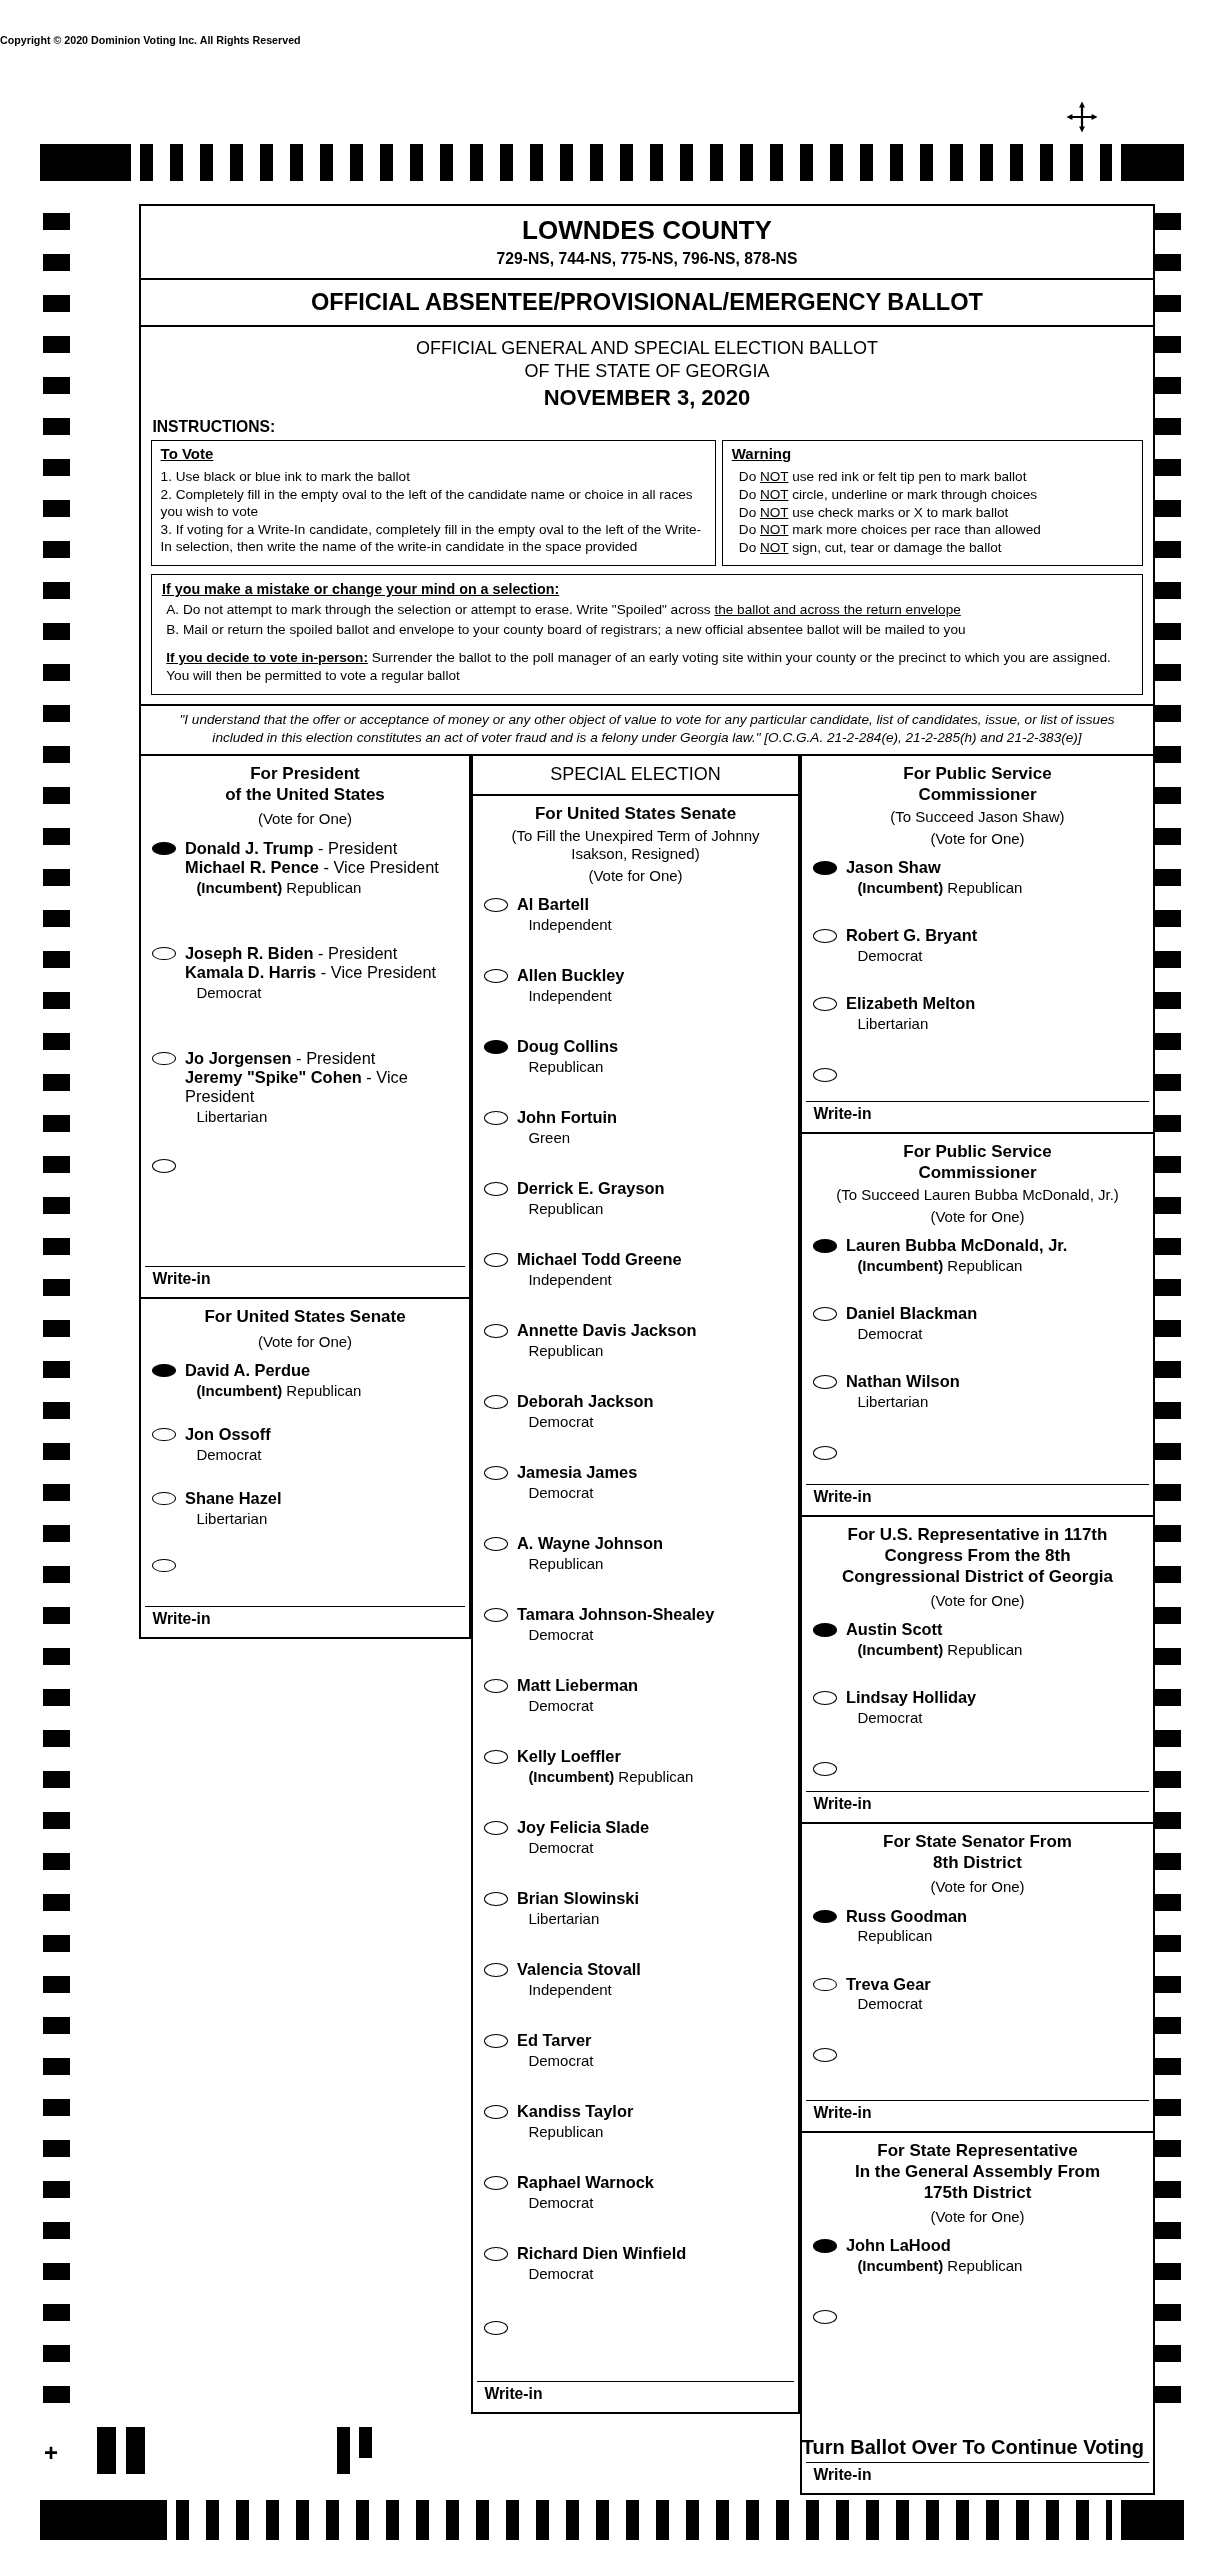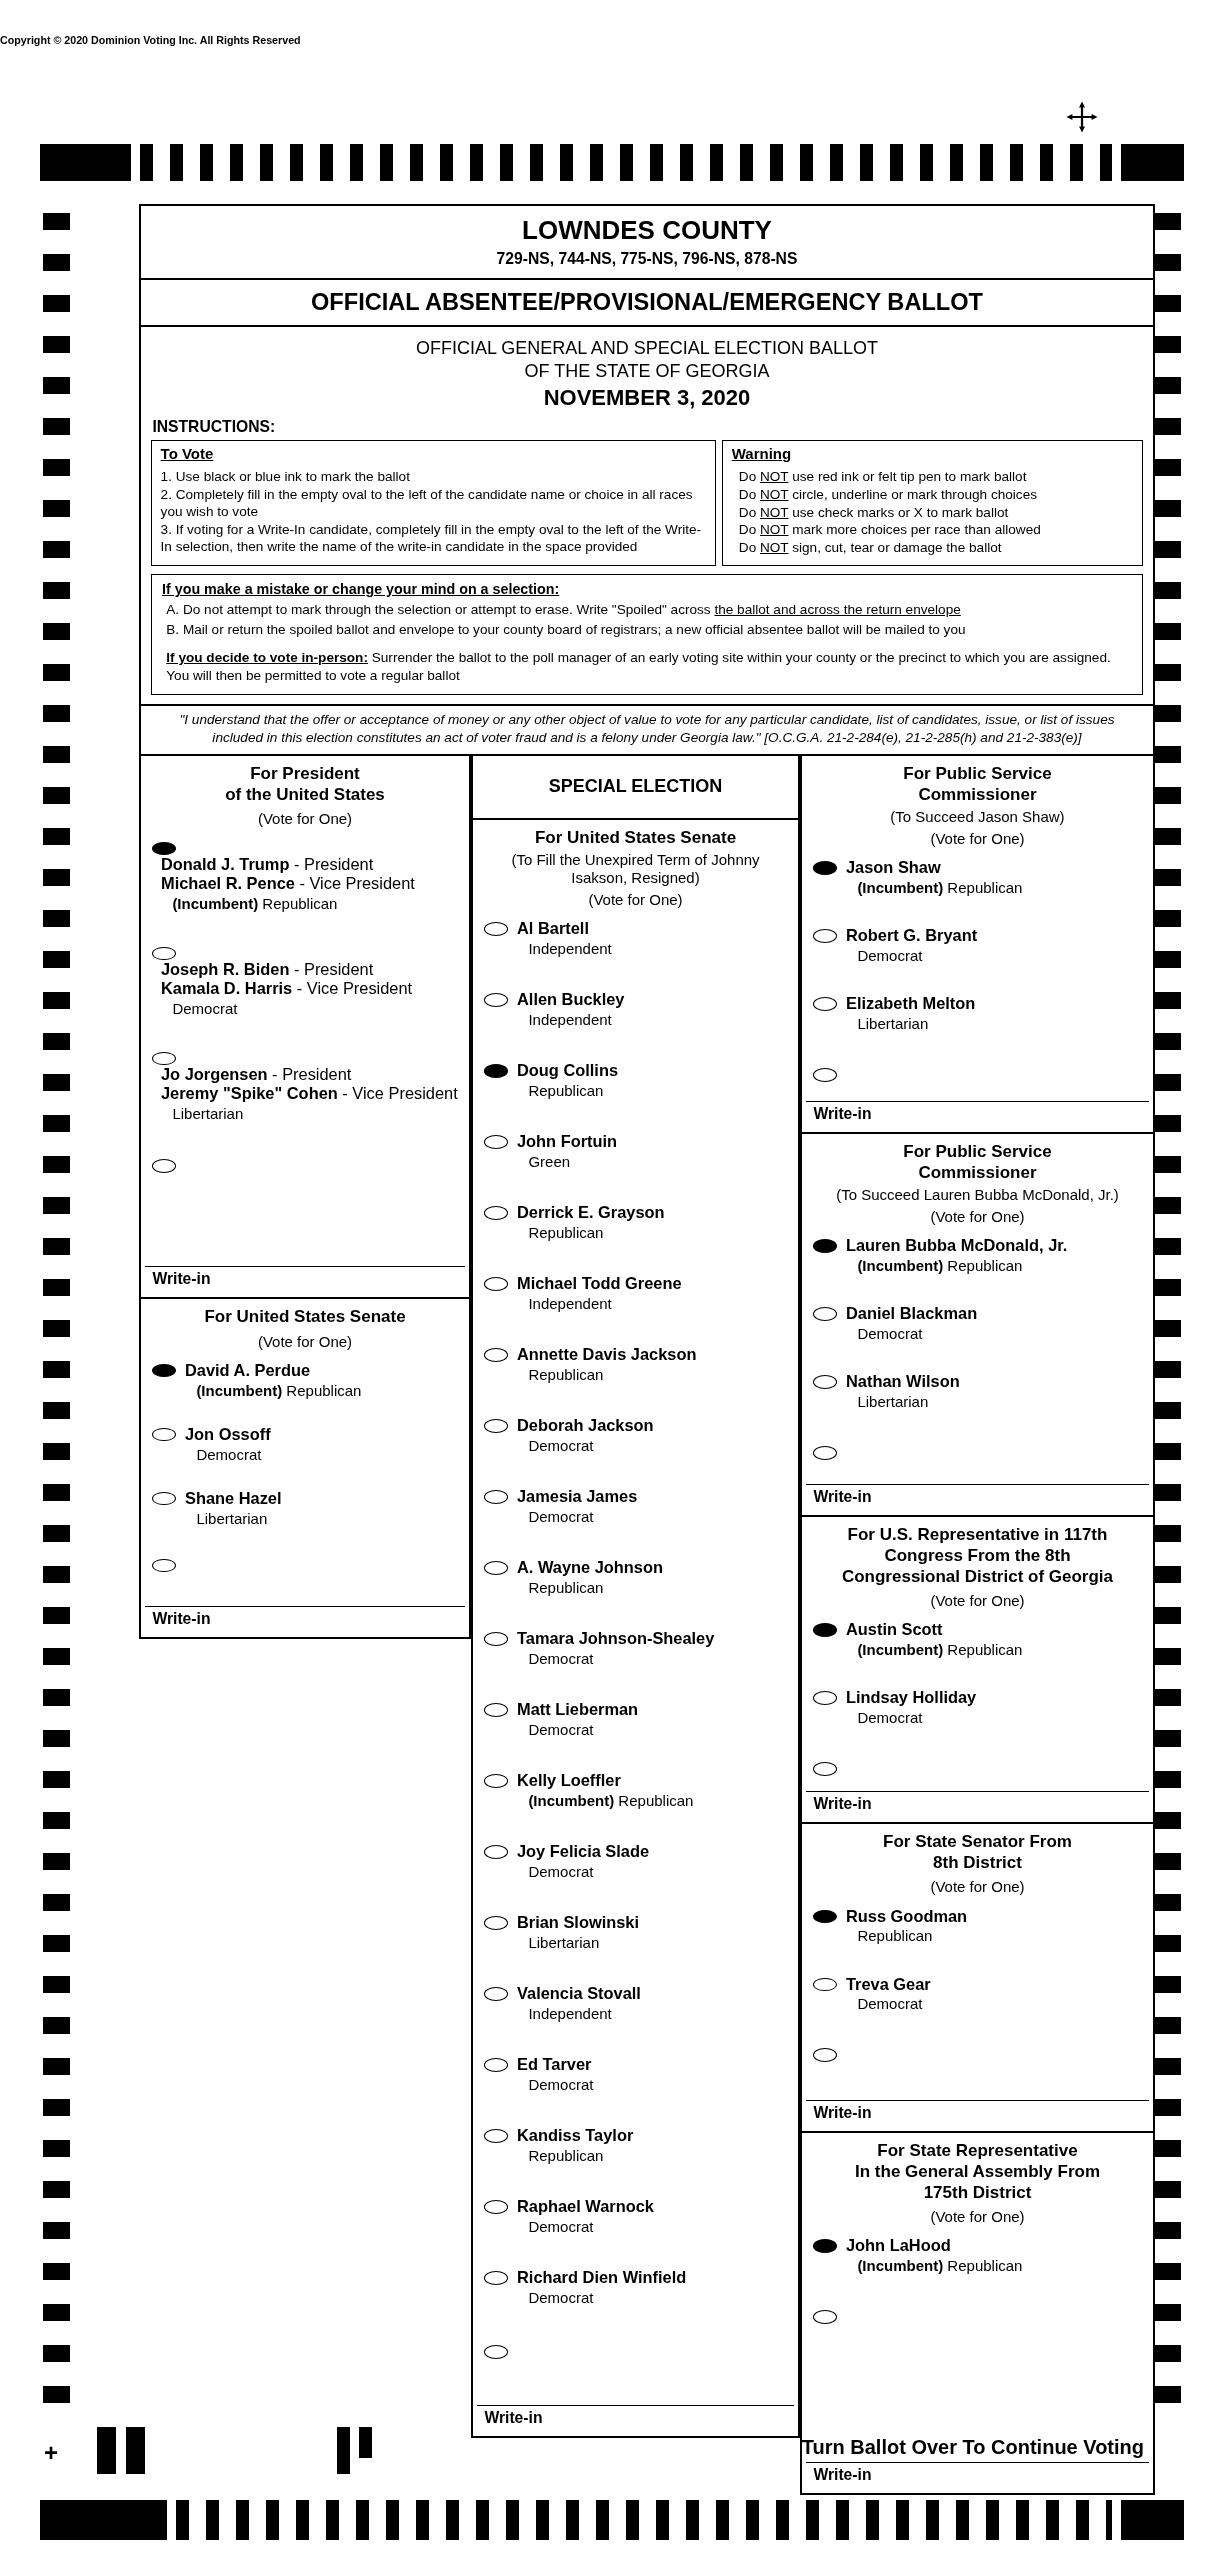--- a/index.html
+++ b/index.html
@@ -67,32 +67,32 @@
     text-align: center; padding: 5.7px 29px 7.1px;
   }
 
   
   .ballot-cols { display: flex; align-items: flex-start; }
   .bcol { border: 2.1px solid #000; display: flex; flex-direction: column; }
   #col1 { width: 332px; }
   #col2 { width: 329px; }
   #col3 { flex: 1; }
   .special-head {
-    height: 64px; border-bottom: 2.1px solid #000;
+    height: 40px; border-bottom: 2.1px solid #000;
     display: flex; align-items: center; justify-content: center;
-    font-size: 18px; font-weight: bold;
+    font-size: 18px; font-weight: normal;
   }
   .contest { display: flex; flex-direction: column; border-bottom: 2.1px solid #000; }
   .bcol .contest:last-child { border-bottom: none; }
   .contest-head { text-align: center; padding: 8.6px 5.7px 4.3px; }
   .contest-title { font-size: 17px; font-weight: bold; line-height: 1.22; white-space: pre-line; }
   .contest-subtitle { font-size: 15px; line-height: 1.18; white-space: pre-line; margin-top: 2.1px; }
   .contest-votefor { font-size: 15px; margin-top: 4.3px; }
   .candidate { display: flex; align-items: flex-start; padding: 7.1px 4.3px 0 11.4px; min-height: 69px; }
-  .c-president .candidate { min-height: 105px; flex-direction: column; }
+  .c-president .candidate { min-height: 105px; }
   .c-us-senate .candidate { min-height: 64px; }
   .c-us-senate-special .candidate { min-height: 71px; }
   .c-psc-shaw .candidate, .c-psc-mcdonald .candidate,
   .c-us-rep-8 .candidate, .c-state-senator-8 .candidate,
   .c-state-rep-175 .candidate { min-height: 68px; }
   .oval {
     width: 24px; height: 13.6px; border: 1.8px solid #000; border-radius: 50%;
     flex: none; margin-top: 2.9px; background: #fff;
   }
   .oval.filled { background: #000; }

